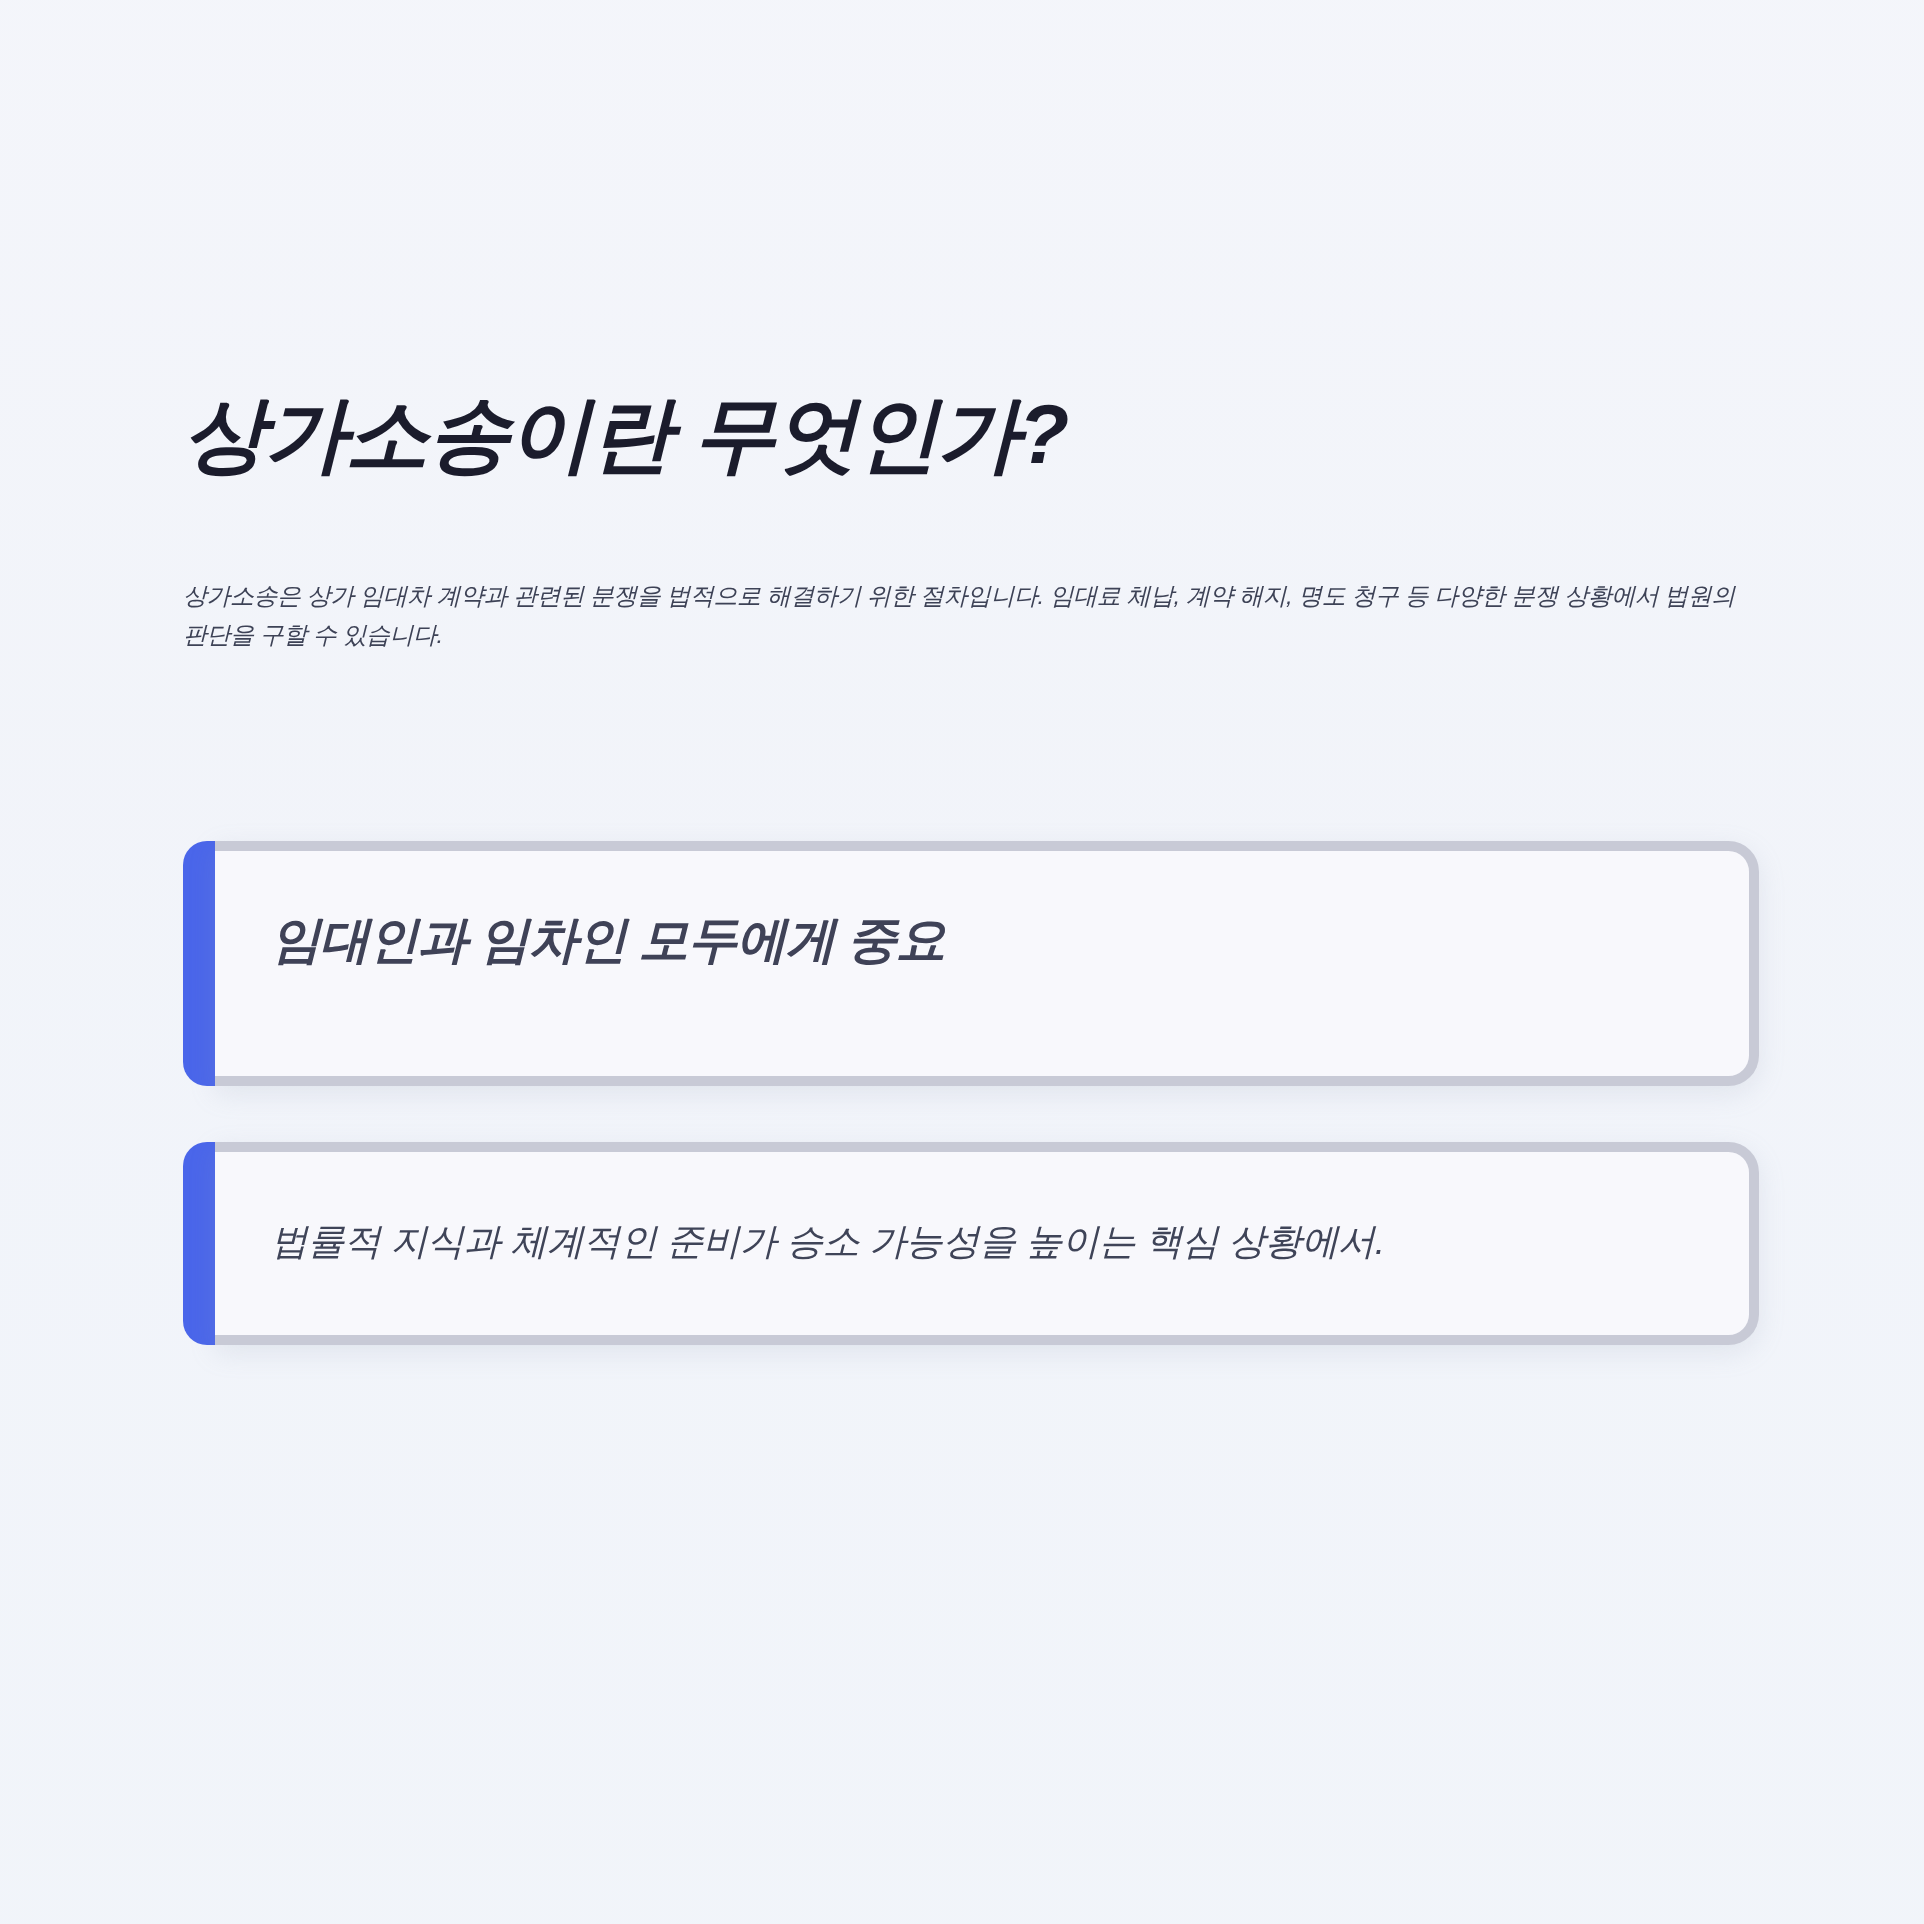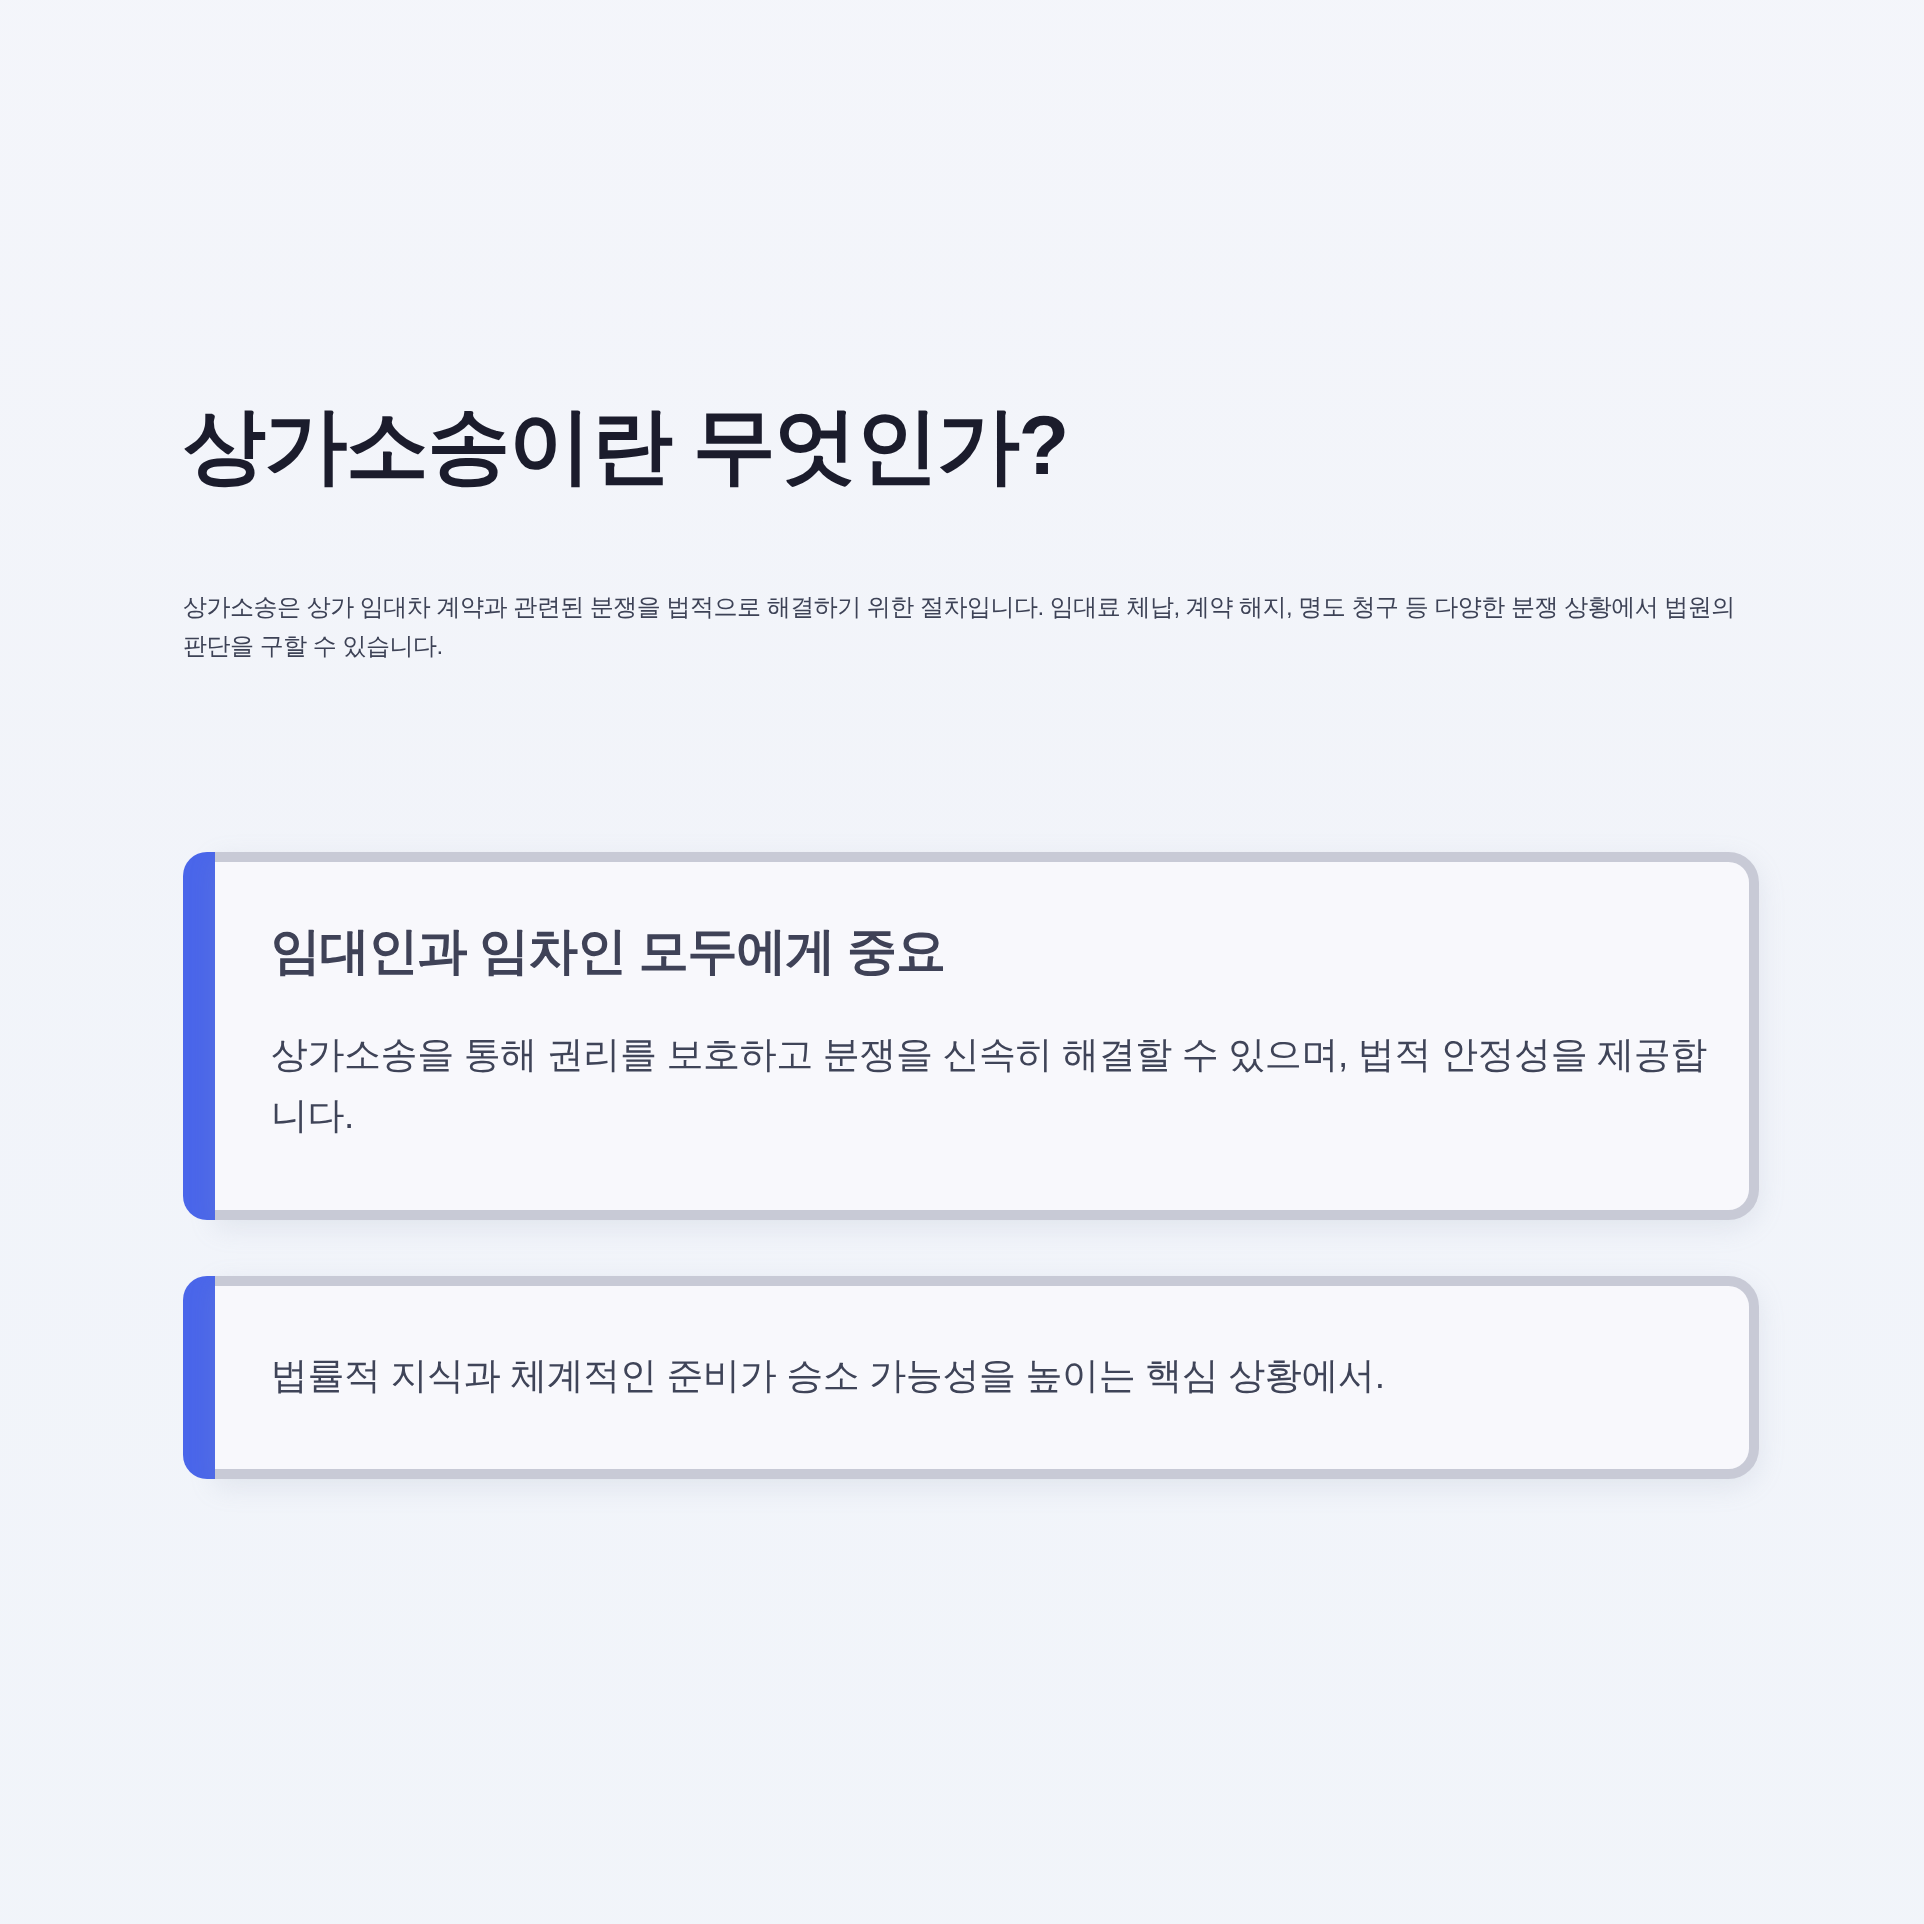--- a/index.html
+++ b/index.html
@@ -176,22 +176,22 @@
     background:linear-gradient(180deg,
        rgba(240,242,249,0.74) 0%,
        rgba(238,241,248,0.78) 38%,
        rgba(236,240,248,0.72) 62%,
        rgba(234,239,247,0.66) 100%);
   }
 
   
   .content {
     position:absolute;
-    left:183px; top:15px;
-    width:1572px; height:1850px;
+    left:183px; top:4px;
+    width:1572px; height:1850px;font-style:italic;
   }
 
   .page-title {
     position:absolute;
     top:385px; left:0;
     width:1444px;
     font-size:83px;
     font-weight:bold;
     letter-spacing:-1.6px;
     line-height:1.12;
@@ -333,21 +333,20 @@
     <h1 class="page-title">상가소송이란 무엇인가?</h1>
 
     <p class="intro-paragraph">상가소송은 상가 임대차 계약과 관련된 분쟁을 법적으로 해결하기 위한 절차입니다. 임대료 체납, 계약 해지, 명도 청구 등 다양한 분쟁 상황에서 법원의 판단을 구할 수 있습니다.</p>
 
     <div class="cards">
 
       <div class="info-card">
         <div class="card-accent"></div>
         <div class="card-body">
           <div class="card-title">임대인과 임차인 모두에게 중요</div>
-          <div class="card-text">상가소송을 통해 권리를 보호하고 분쟁을 신속히 해결할 수 있으며, 법적 안정성을 제공합니다.</div>
         </div>
       </div>
 
       <div class="info-card">
         <div class="card-accent"></div>
         <div class="card-body">
           <div class="card-text">법률적 지식과 체계적인 준비가 승소 가능성을 높이는 핵심 상황에서.</div>
         </div>
       </div>
 

